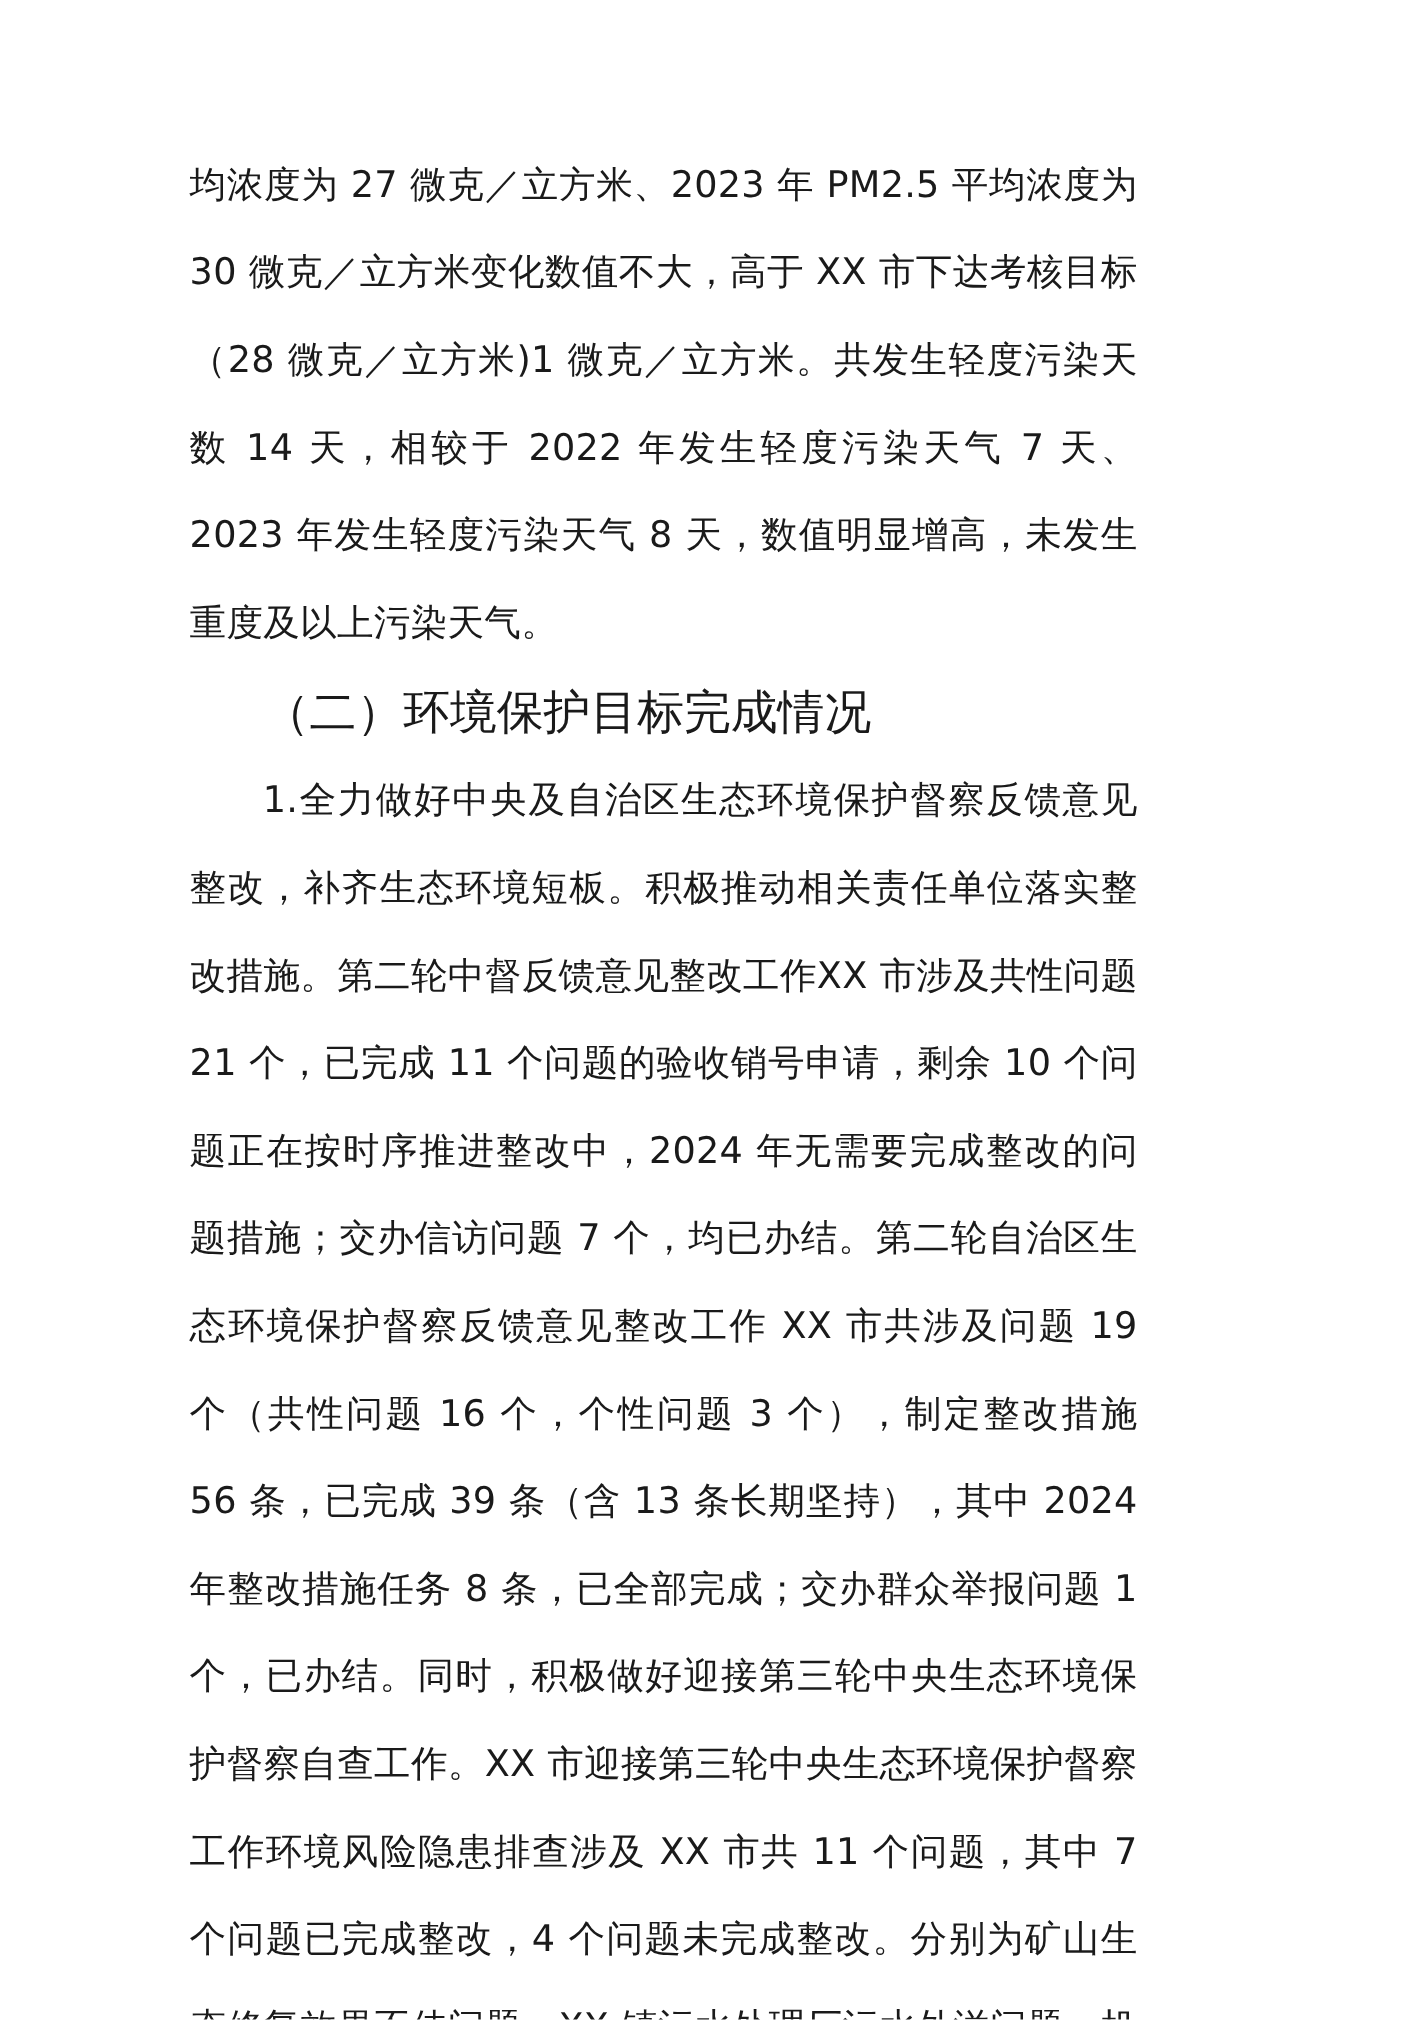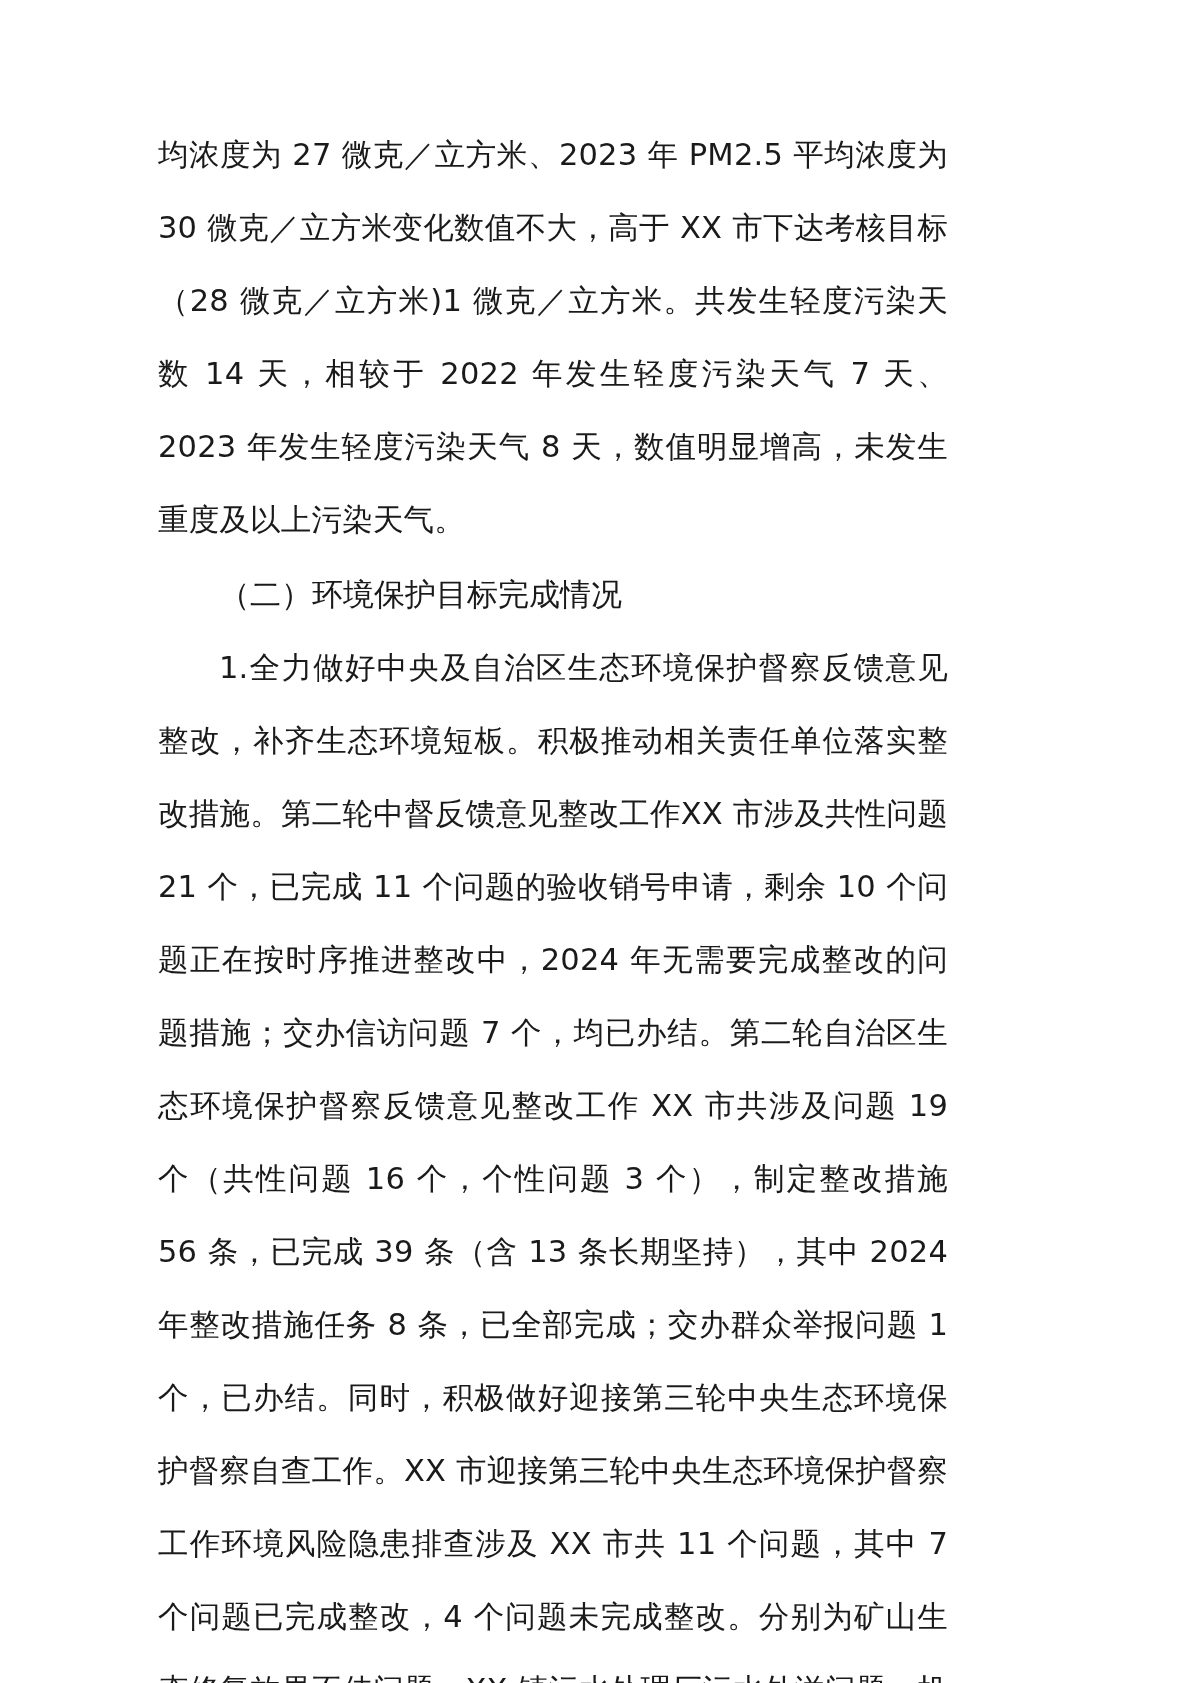--- a/index.html
+++ b/index.html
@@ -37,21 +37,21 @@
     text-justify: inter-ideograph;
     letter-spacing: 0.2px;
     color: #1a1a1a;
     font-weight: 400;
   }
   p.indent2 {
     text-indent: 61px;
   }
   .heading {
     margin: 0;
-    font-size: 31px;
+    font-size: 39px;
     line-height: 73px;
     text-indent: 61px;
     color: #1a1a1a;
     font-weight: 400;
   }
   .spacer-sm { height: 2px; }
 </style>
 </head>
 <body>
 

